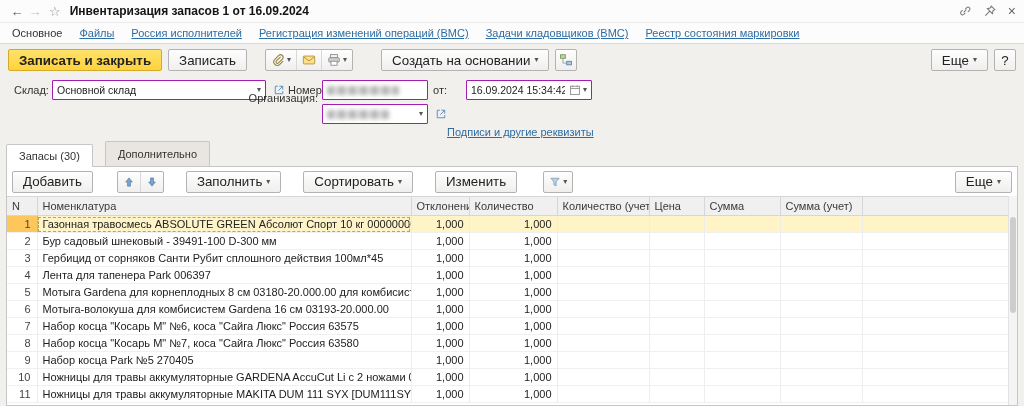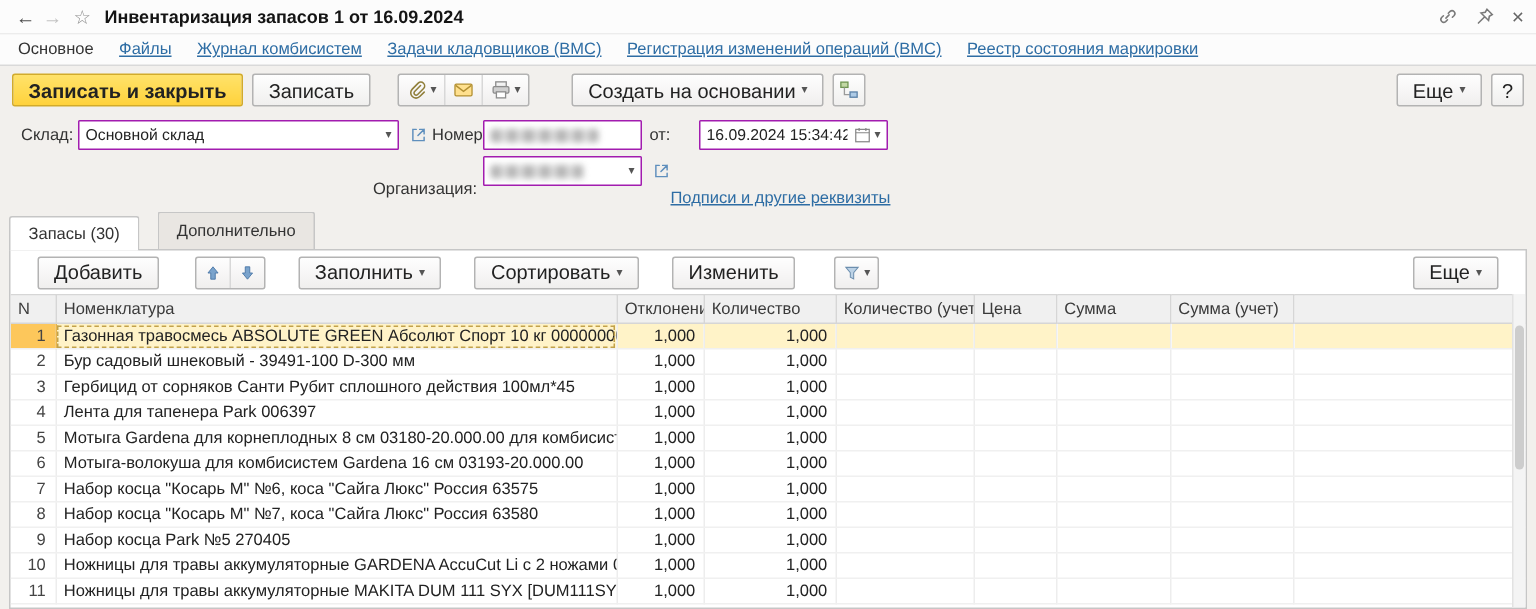--- a/index.html
+++ b/index.html
@@ -49,21 +49,21 @@
   .link{color:#2e6da4;text-decoration:underline;cursor:pointer;white-space:nowrap}
 
   
   .tabstrip{display:flex;align-items:flex-end;height:24px;padding:0 6px;gap:12px}
   .tab{height:25px;display:flex;align-items:center;padding:0 12px;border:1px solid #c6c6c6;border-bottom:none;
     border-radius:2px 2px 0 0;background:#e9e6e2;color:#333;cursor:pointer;position:relative}
   .tab.active{background:#fff;height:23px;z-index:3;margin-bottom:-1px}
 
   
   .panel{position:relative;margin:0 6px;background:#fff;border:1px solid #c6c6c6;height:240px;z-index:2}
-  .grid-toolbar{display:flex;align-items:center;gap:22px;padding:3px 18px;height:29px}
+  .grid-toolbar{display:flex;align-items:center;gap:22px;padding:3px 5px;height:29px}
   .grid-toolbar .icon-group{margin-left:2px}
   .table-wrap{position:absolute;top:29px;left:0;right:0;bottom:0;overflow:hidden}
   table.grid{width:100%;border-collapse:collapse;table-layout:fixed;font-size:11px}
   .grid th{background:#f0f0f0;border:1px solid #d6d6d6;border-left:none;padding:3px 5px;height:19px;
     text-align:left;font-weight:normal;color:#3a3a3a;white-space:nowrap;overflow:hidden}
   .grid td{padding:2px 5px;height:17px;border-right:1px solid #ededed;border-bottom:1px solid #f0f0f0;
     white-space:nowrap;overflow:hidden;color:#222}
   .grid td.c-n{text-align:right;color:#444;padding-right:6px}
   .grid td.c-num{text-align:right}
   .grid tr.selected td{background:#fff3c8}
@@ -97,23 +97,23 @@
           <path d="M9.5 2.5 13.5 6.5 11.3 7.8 10.7 11 5 5.3 8.2 4.7zM7.8 8.2 3 13"></path>
         </svg>
       </span>
       <span class="close-x">×</span>
     </div>
   </div>
 
   <div class="menubar">
     <span class="menu-item active">Основное</span>
     <span class="menu-item">Файлы</span>
-    <span class="menu-item">Журнал комбисистем</span>
+    <span class="menu-item">Россия исполнителей</span>
+    <span class="menu-item">Регистрация изменений операций (ВМС)</span>
     <span class="menu-item">Задачи кладовщиков (ВМС)</span>
-    <span class="menu-item">Регистрация изменений операций (ВМС)</span>
     <span class="menu-item">Реестр состояния маркировки</span>
   </div>
 
   <div class="cmdbar">
     <button class="btn primary">Записать и закрыть</button>
     <button class="btn">Записать</button>
     <div class="icon-group">
       <span class="seg">
         <svg class="ic" viewBox="0 0 16 16" fill="none" stroke="#907f3a" stroke-width="1.2" stroke-linecap="round">
           <path d="M10.7 4.6 6.2 9.1a1.6 1.6 0 0 0 2.3 2.3l4.5-4.5a2.9 2.9 0 0 0-4.1-4.1L4.4 7.3a4 4 0 0 0 5.7 5.7l3.4-3.4"></path>
@@ -179,21 +179,21 @@
       <span class="val">16.09.2024 15:34:42</span>
       <span class="caret" style="display:flex;align-items:center;gap:2px">
         <svg class="ic12" viewBox="0 0 16 16" fill="none" stroke="#888" stroke-width="1.1">
           <rect x="2" y="3" width="12" height="11" fill="#fff"></rect>
             <path d="M2 6h12M5 1.8v2.6M11 1.8v2.6"></path>
         </svg>
         <span>▾</span>
       </span>
     </div>
 
-    <span class="flabel" style="left:242px;top:44px;width:76px;text-align:right">Организация:</span>
+    <span class="flabel" style="left:242px;top:16px;width:76px;text-align:right">Организация:</span>
     <div class="input" style="left:322px;top:28px;width:106px">
       <span class="redact" style="width:62px"></span>
       <span class="caret">▾</span>
     </div>
     <span class="mini-btn" style="left:432px;top:28px">
       <svg class="ic12" viewBox="0 0 16 16" fill="none" stroke="#5f8fbd" stroke-width="1.3" stroke-linecap="round">
         <path d="M6 3H3v10h10v-3M9 3h4v4M13 3 7.5 8.5"></path>
       </svg>
     </span>
 

